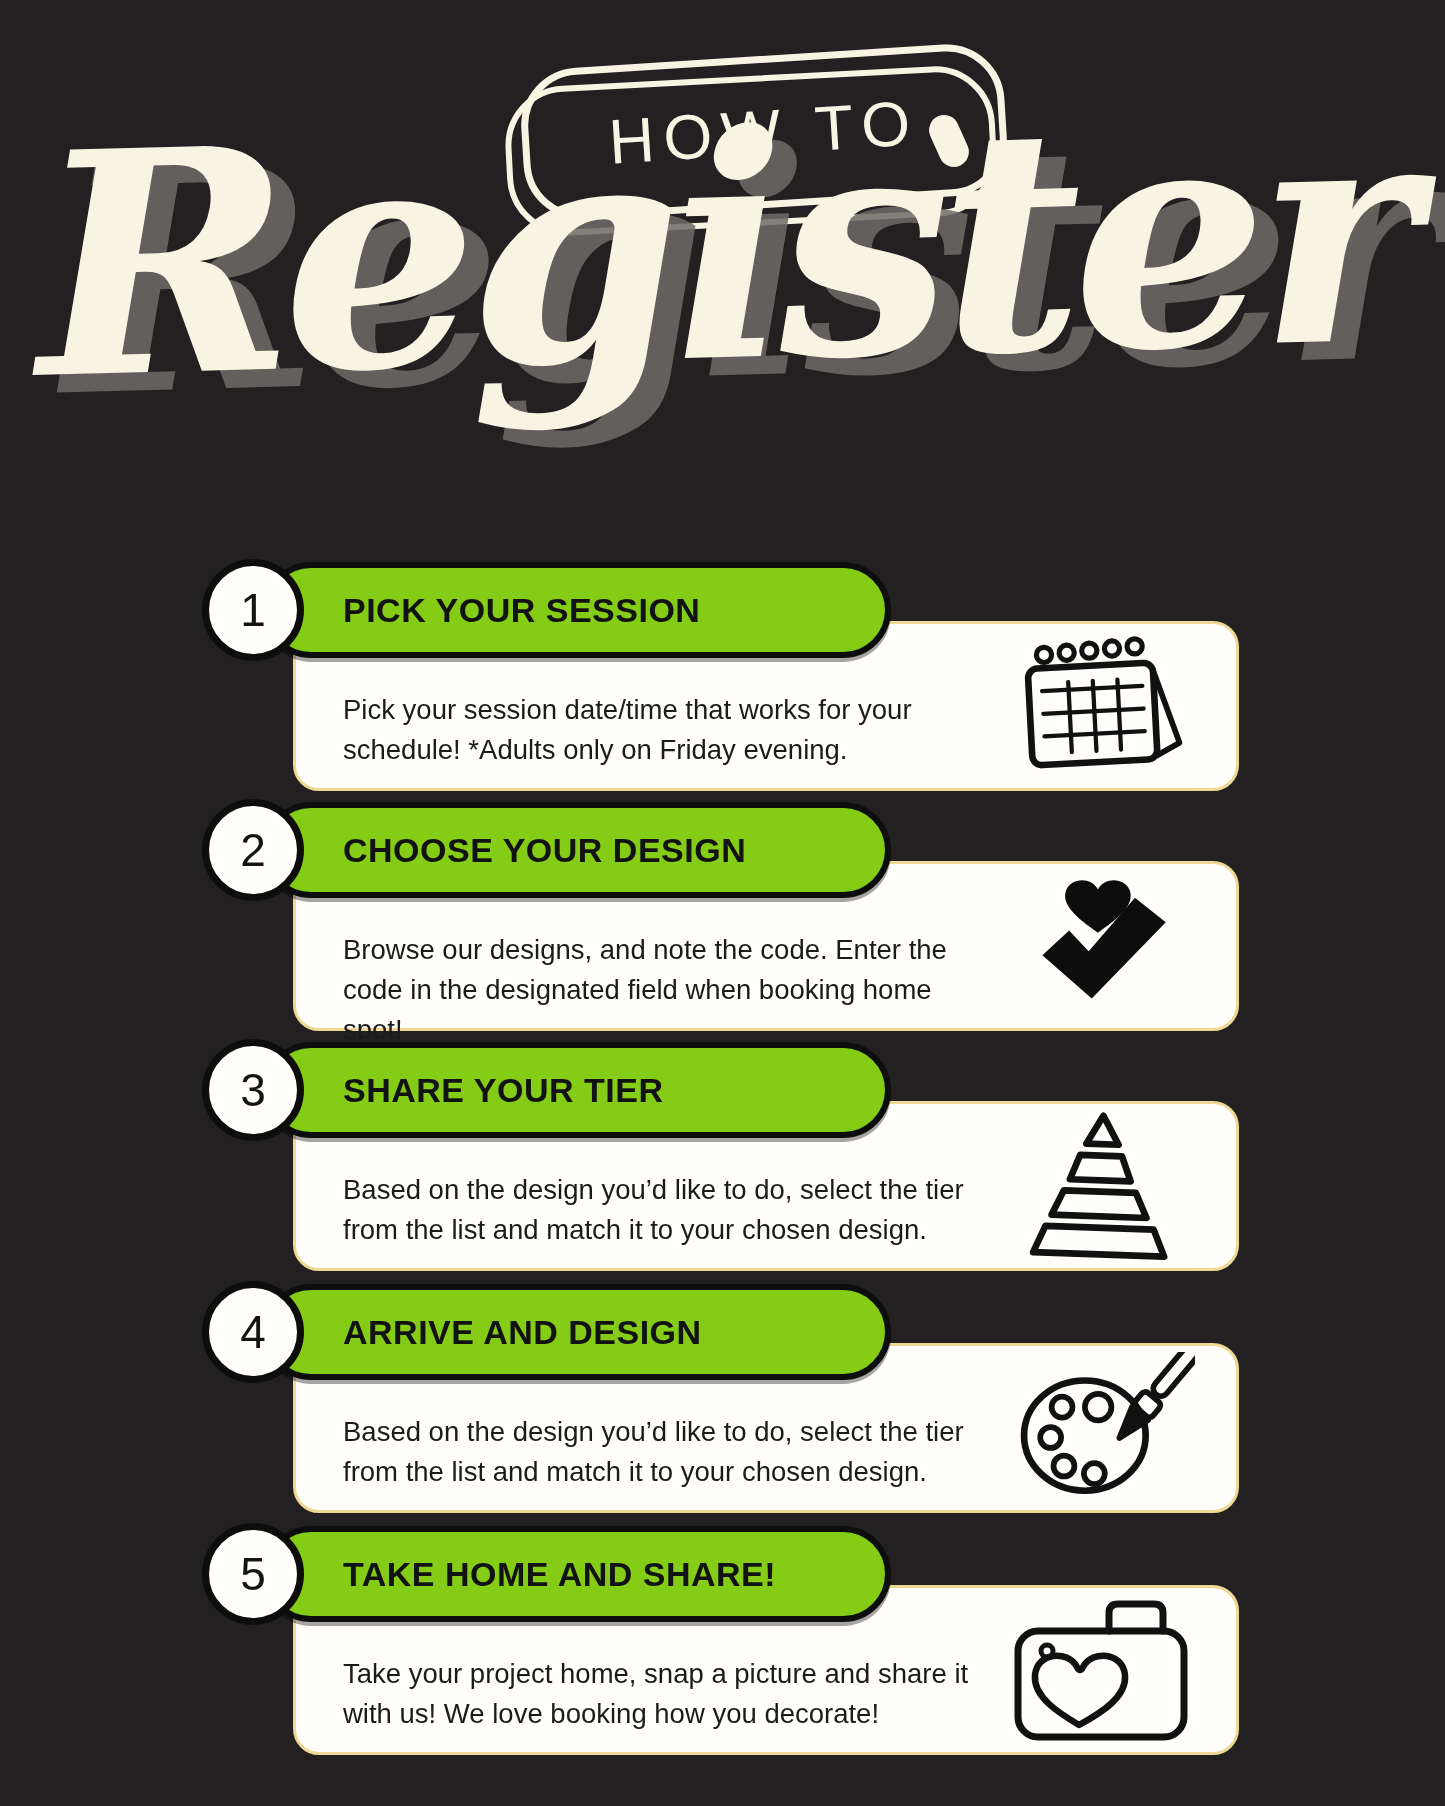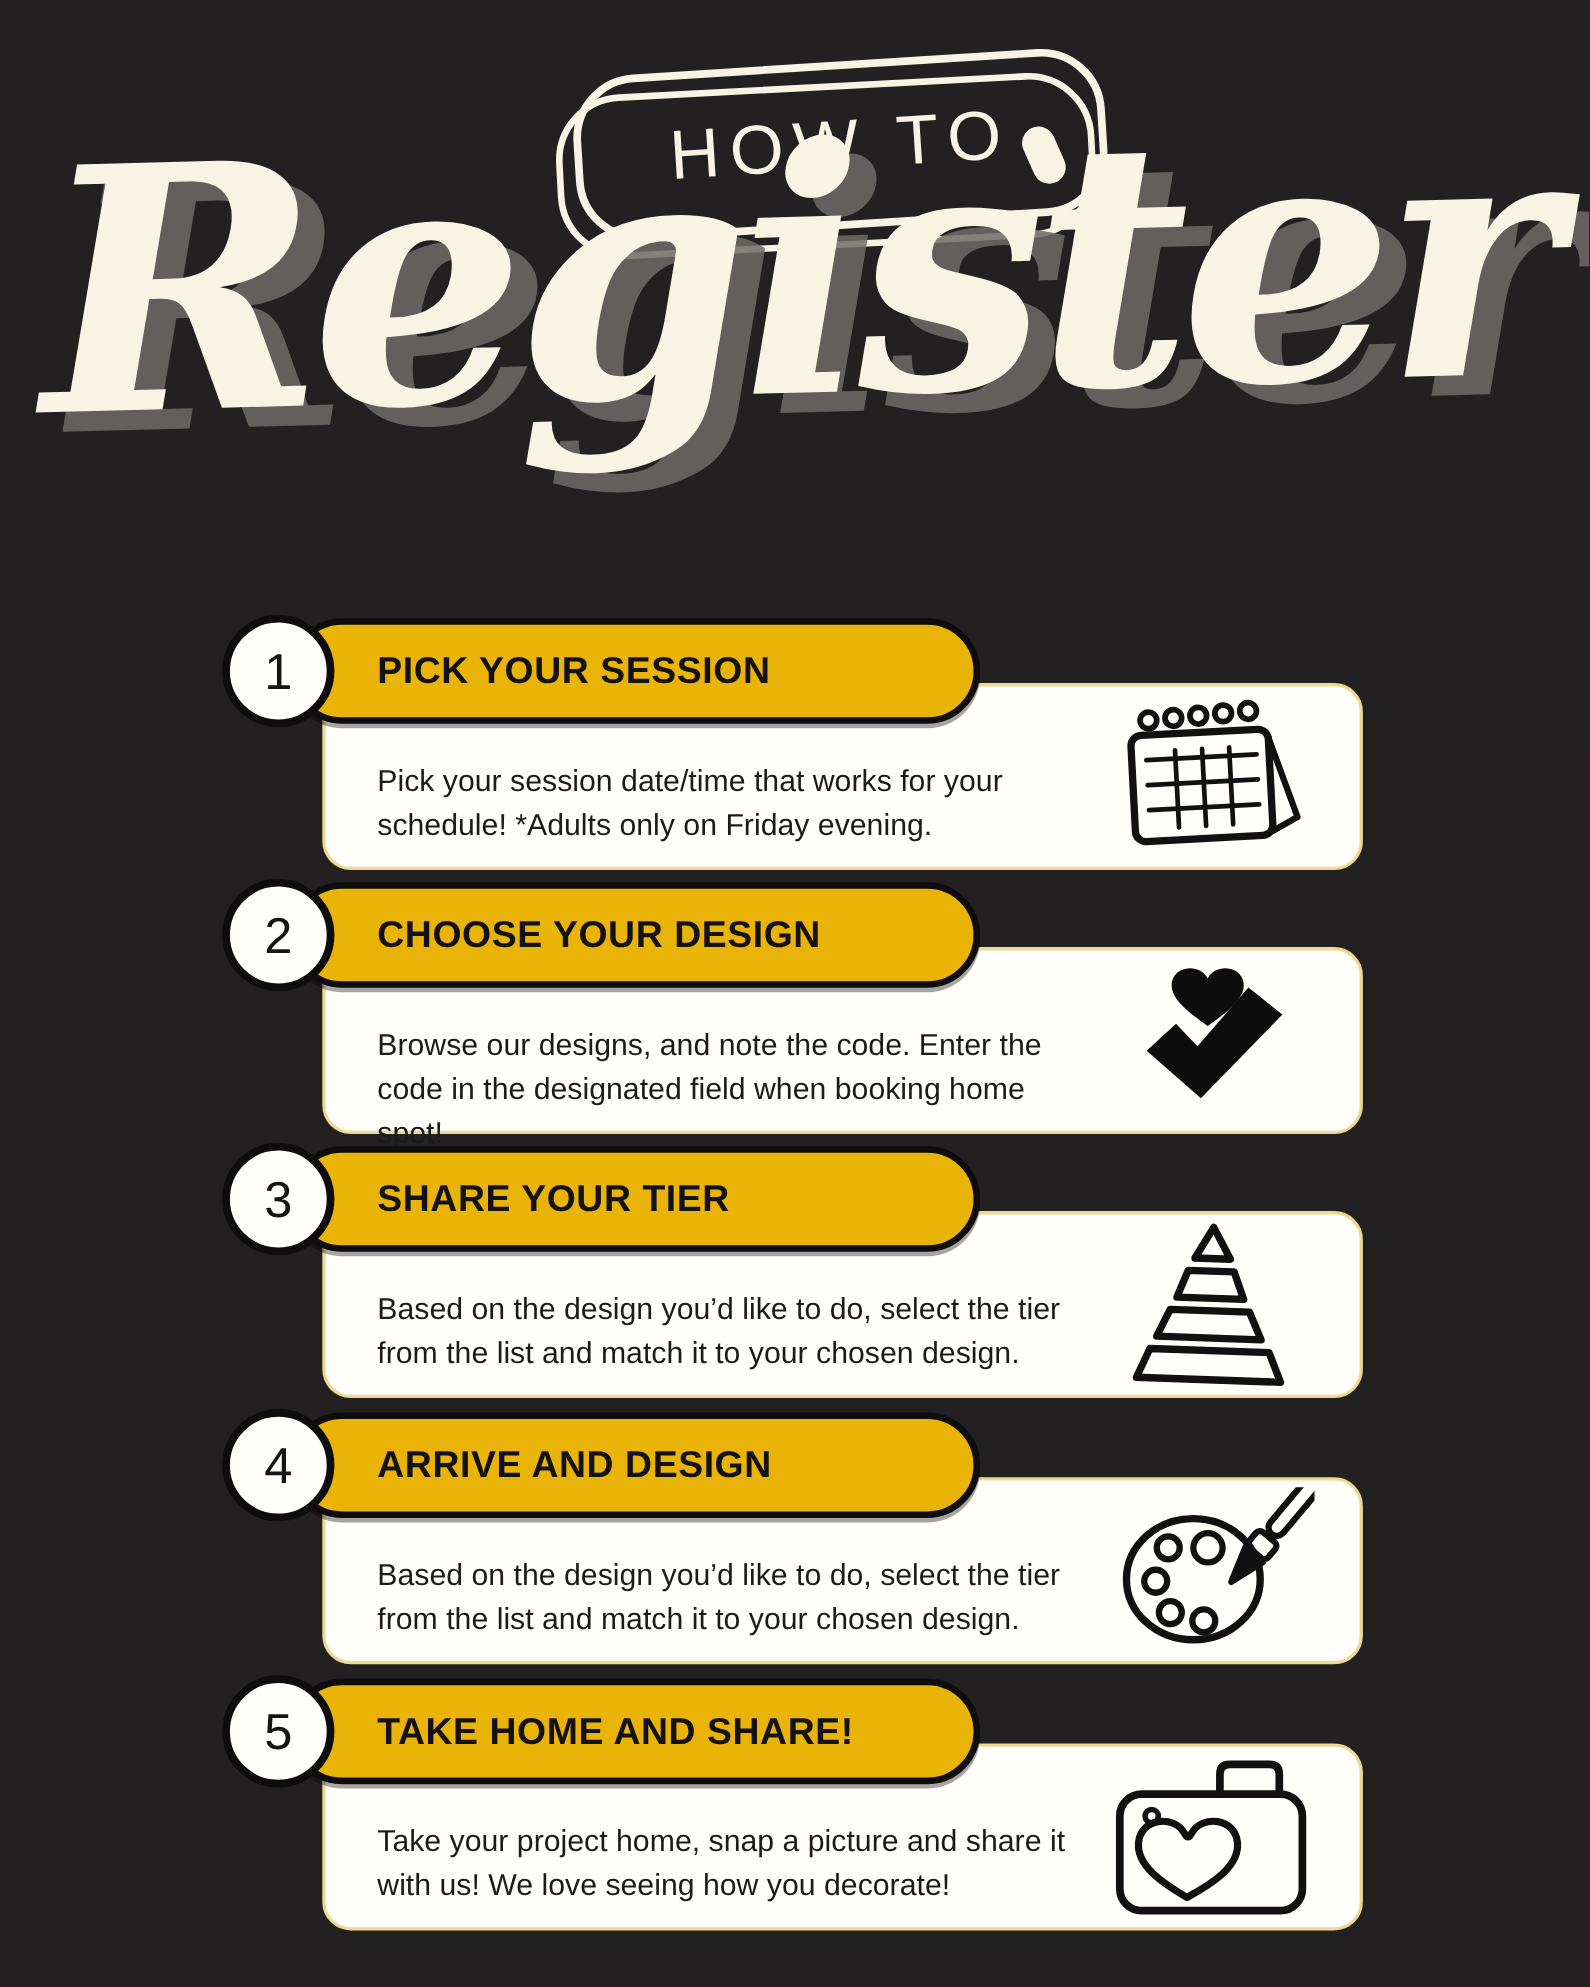--- a/index.html
+++ b/index.html
@@ -35,21 +35,21 @@
   .step{position:absolute;left:0;width:1445px;height:250px;}
   .s0{top:562px}.s1{top:802px}.s2{top:1042px}.s3{top:1284px}.s4{top:1526px}
   .numcircle{
     position:absolute;left:202px;top:-3px;width:88px;height:88px;border-radius:50%;
     background:#fffefa;border:7px solid #0d0d0d;z-index:3;
     display:flex;align-items:center;justify-content:center;
     font-size:46px;font-weight:400;color:#141414;
   }
   .pill{
     position:absolute;left:263px;top:0;width:616px;height:84px;
-    background:#eab308;border:6px solid #0d0d0d;border-radius:48px;z-index:2;
+    background:#84cc16;border:6px solid #0d0d0d;border-radius:48px;z-index:2;
     display:flex;align-items:center;box-shadow:0 4px 0 rgba(0,0,0,0.35);
   }
   .pill h2{
     margin:0 0 0 74px;font-size:34px;font-weight:bold;color:#121212;letter-spacing:0.5px;
   }
   .card{
     position:absolute;left:293px;top:59px;width:940px;height:164px;
     background:#fffefa;border:3px solid #eed893;border-radius:26px;z-index:1;
   }
   .card p{
@@ -172,21 +172,21 @@
       <h2>ARRIVE AND DESIGN</h2>
     </div>
     <div class="numcircle">
       <span>4</span>
     </div>
   </section>
 
   <section class="step s4">
     <div class="card">
       <p>Take your project home, snap a picture and share it
-with us! We love seeing how you decorate!</p>
+with us! We love booking how you decorate!</p>
       <div class="icon-box">
         <svg width="180" height="150" viewBox="0 0 180 150" fill="none" stroke="#111" stroke-linecap="round" stroke-linejoin="round">
           <rect x="7" y="36" width="166" height="106" rx="20" stroke-width="7"></rect>
           <path d="M98,36 L98,18 Q98,9 107,9 L143,9 Q152,9 152,18 L152,36" stroke-width="7"></path>
           <circle cx="36" cy="56" r="6" stroke-width="5"></circle>
           <path d="M66,72 C56,54 26,58 24,80 C22,102 48,118 68,130 C90,118 116,102 114,80 C112,58 82,54 72,72 C70,76 68,76 66,72 Z" stroke-width="6.5"></path>
         </svg>
       </div>
     </div>
     <div class="pill">

